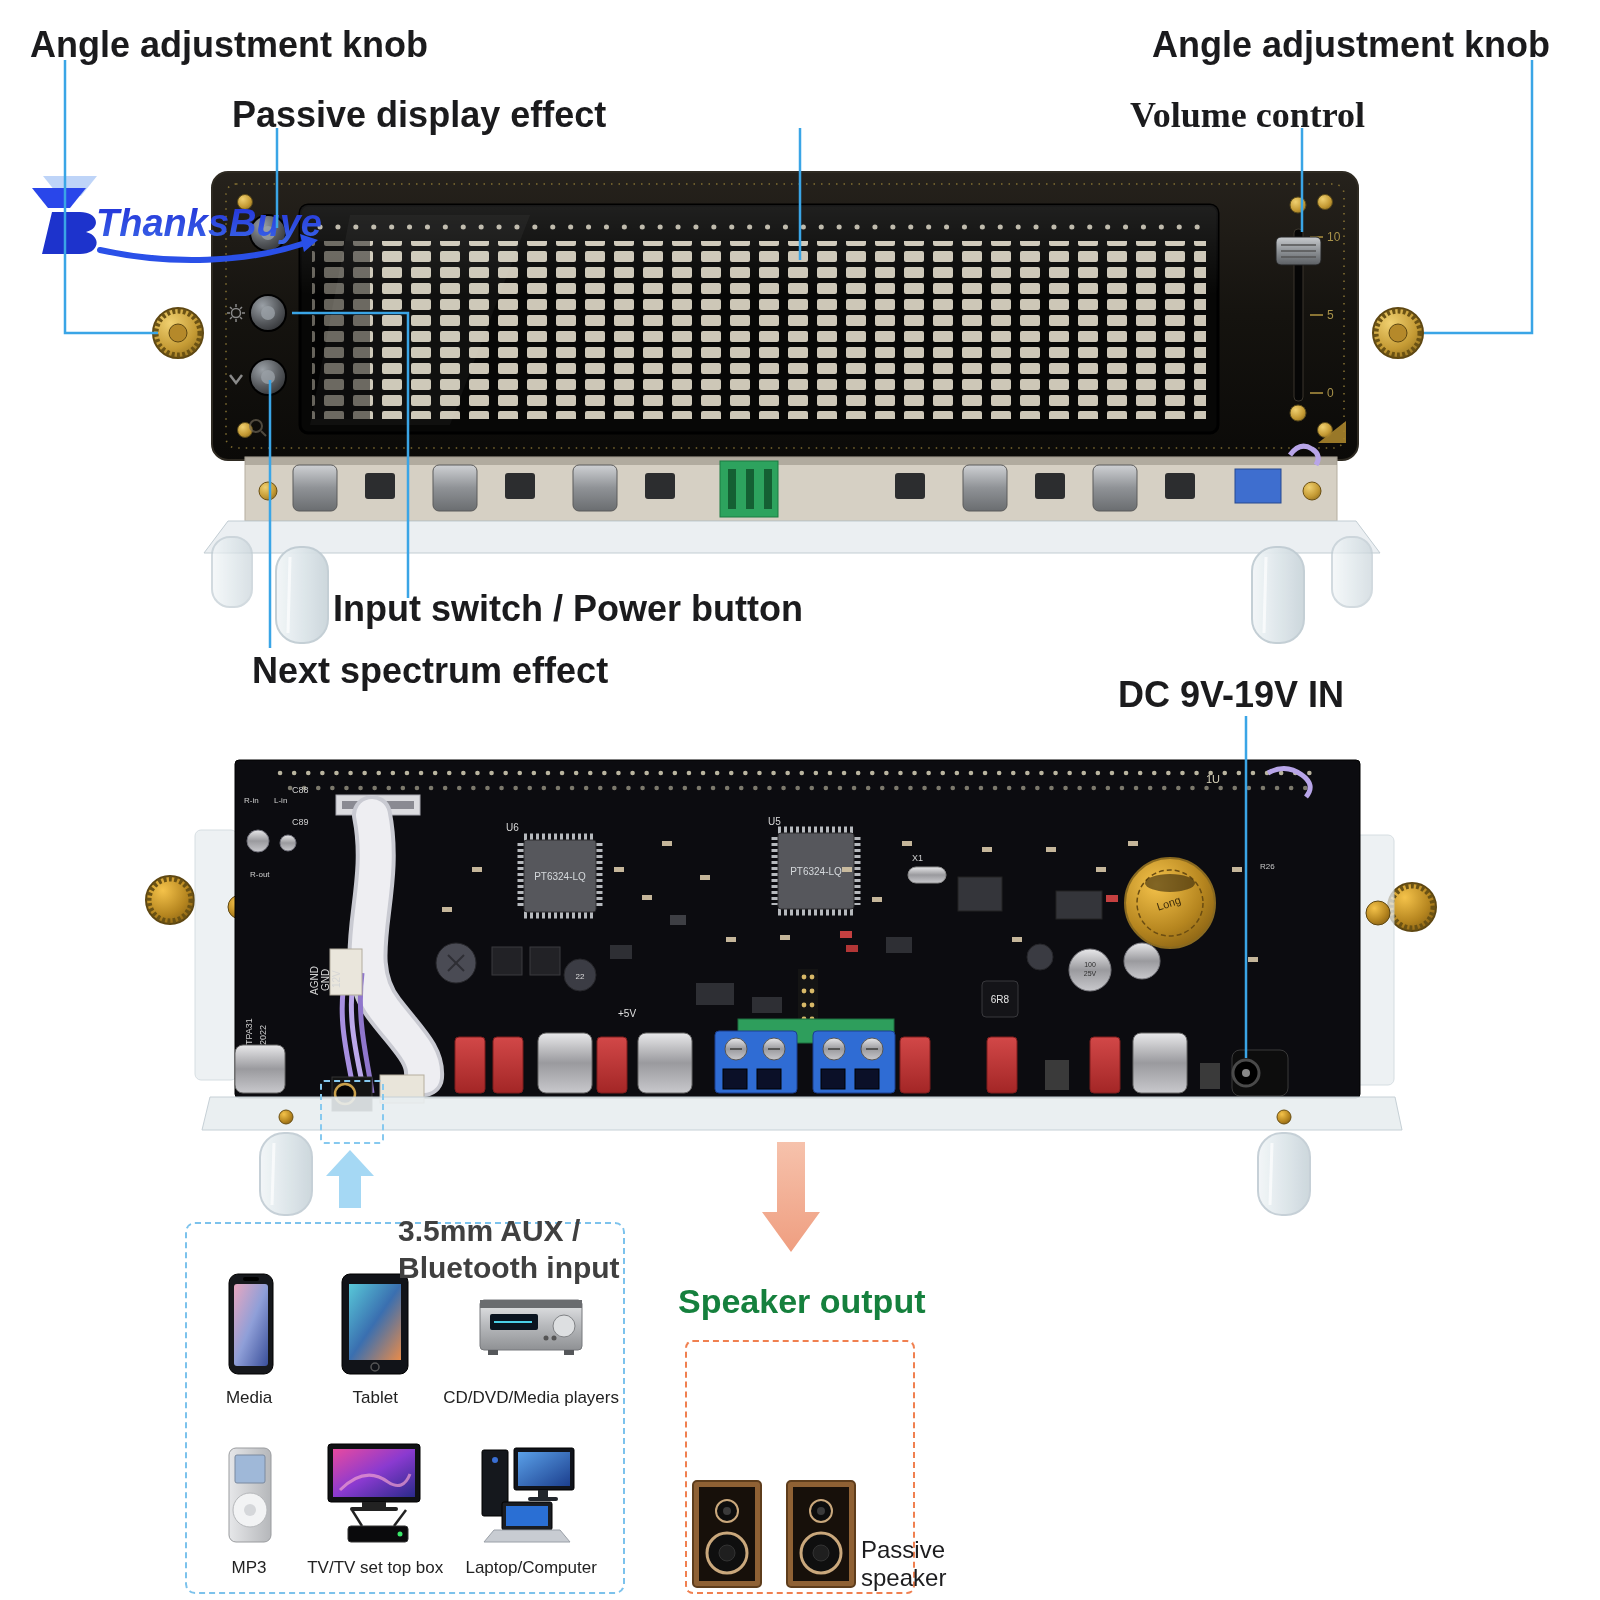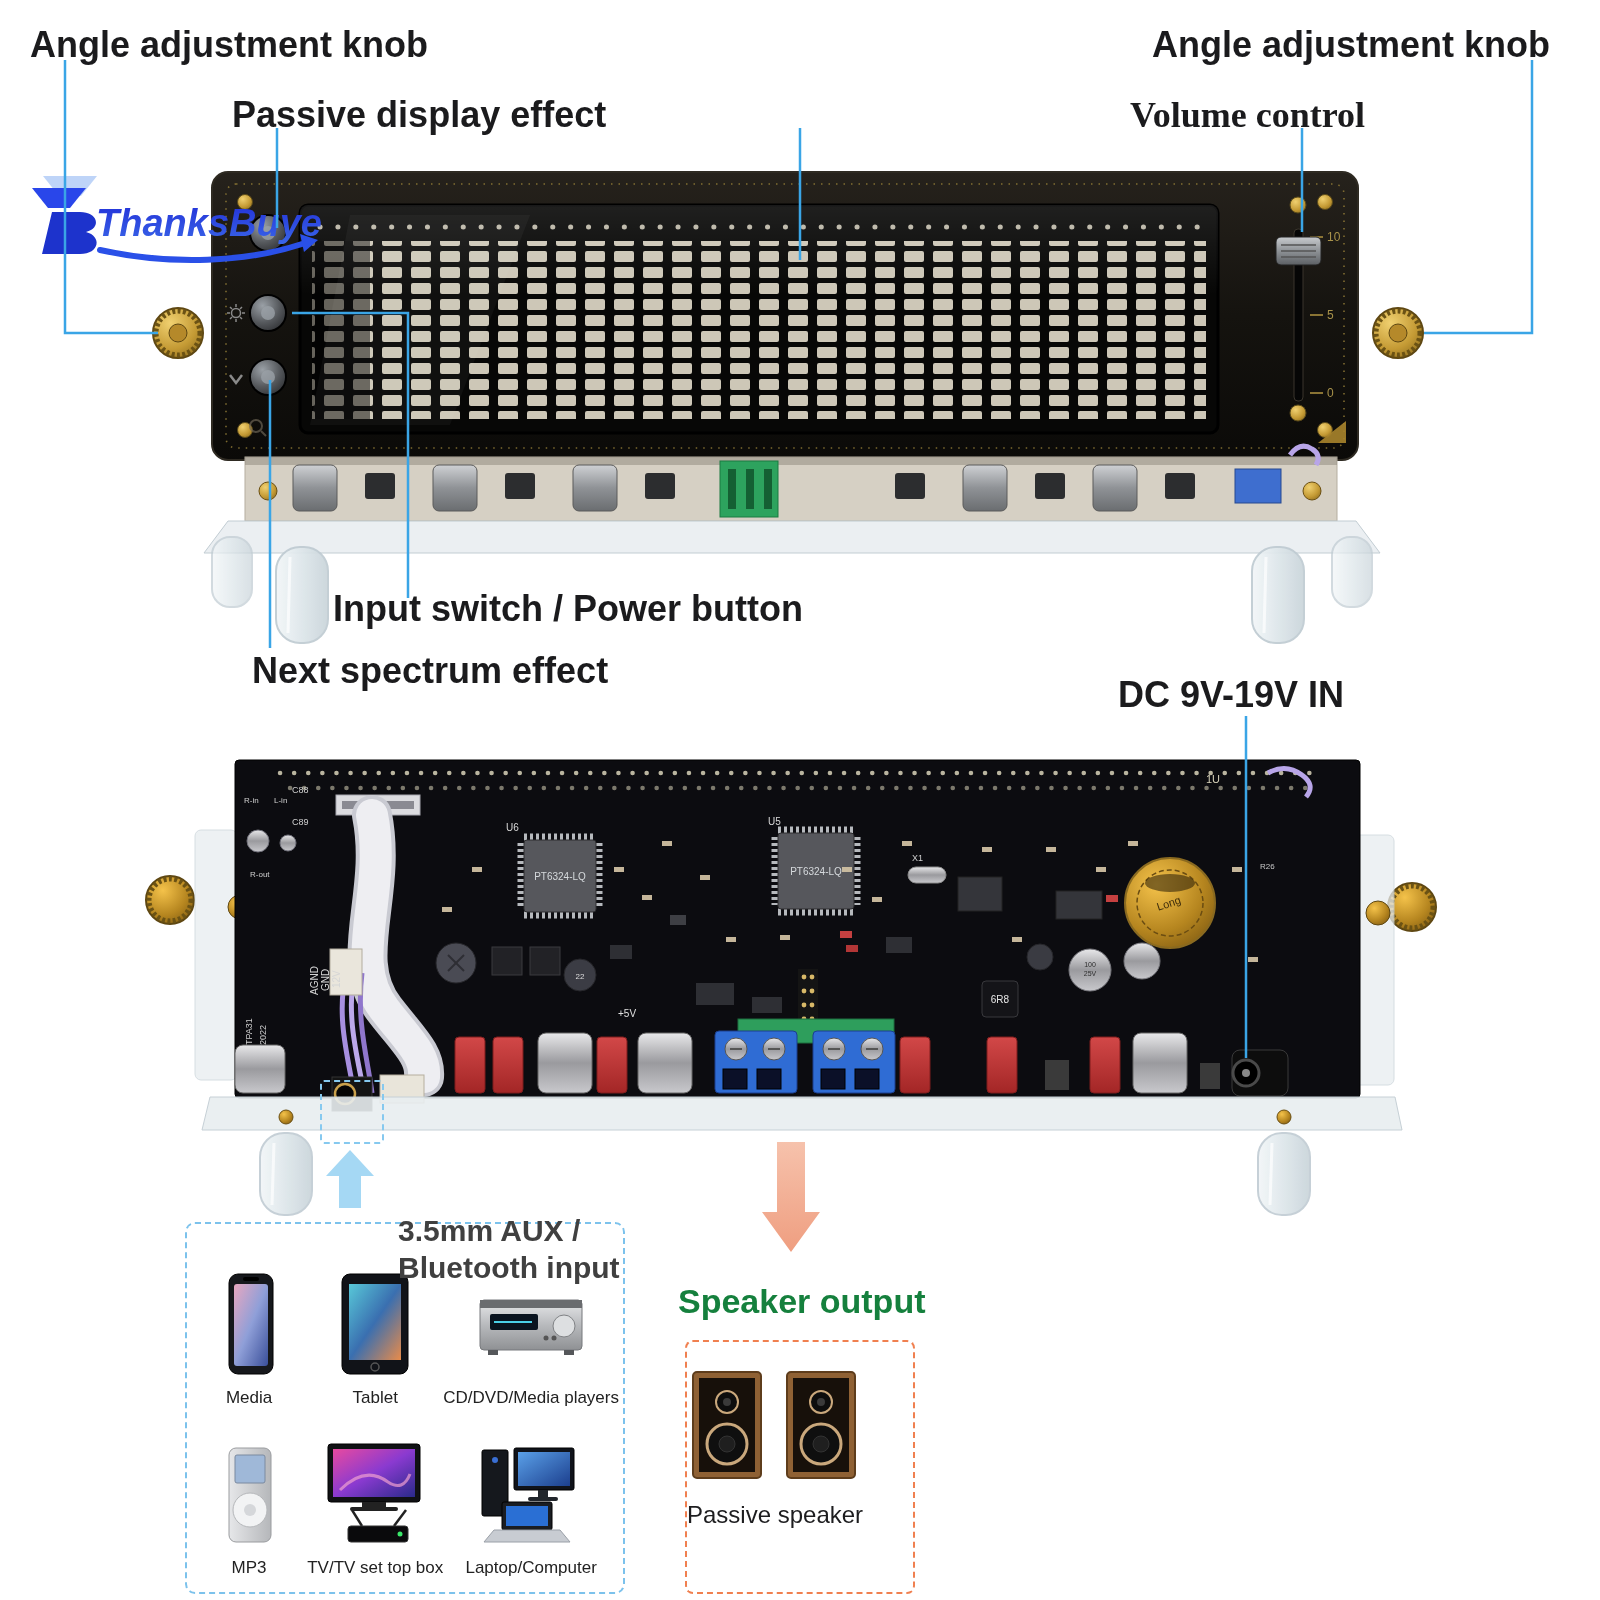--- a/index.html
+++ b/index.html
@@ -26,21 +26,21 @@
   #aux-dash-box{position:absolute;left:320px;top:1080px;width:60px;height:60px;z-index:6;
              border:2px dashed #86c9ef;border-radius:4px;}
   #src-grid{position:absolute;left:185px;top:1222px;width:440px;height:372px;z-index:6;
              border:2px dashed #7cc2ec;border-radius:10px;box-sizing:border-box;
              display:grid;grid-template-columns:repeat(3,1fr);grid-template-rows:1fr 1fr;
              padding:14px 4px;}
   .src-item{display:flex;flex-direction:column;align-items:center;justify-content:flex-end;gap:8px;}
   .src-caption{font-size:17px;font-weight:400;color:#222;white-space:nowrap;}
   #speaker-box{position:absolute;left:685px;top:1340px;width:230px;height:254px;z-index:6;
              border:2px dashed #f08050;border-radius:8px;box-sizing:border-box;
-             display:flex;flex-direction:column;align-items:flex-start;}
+             display:flex;align-items:flex-end;}
   #speaker-row{display:flex;gap:14px;margin-top:26px;}
   #speaker-caption{margin-top:18px;font-size:24px;font-weight:400;color:#1d1d1f;}
 </style>
 </head>
 <body>
 
 <div id="canvas">
 
   <div class="lbl" id="lbl-angle-left">Angle adjustment knob</div>
   <div class="lbl" id="lbl-prev">Passive display effect</div>

